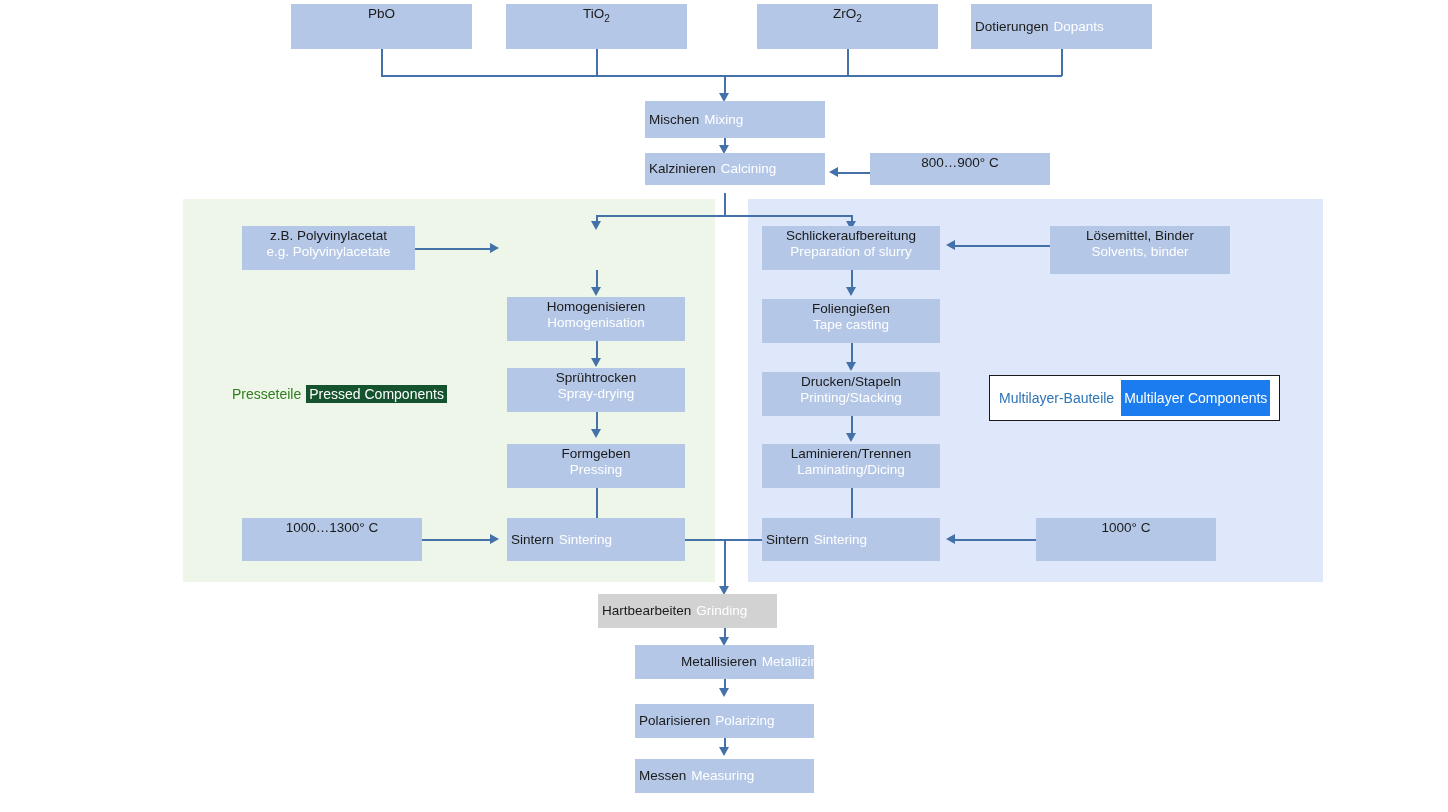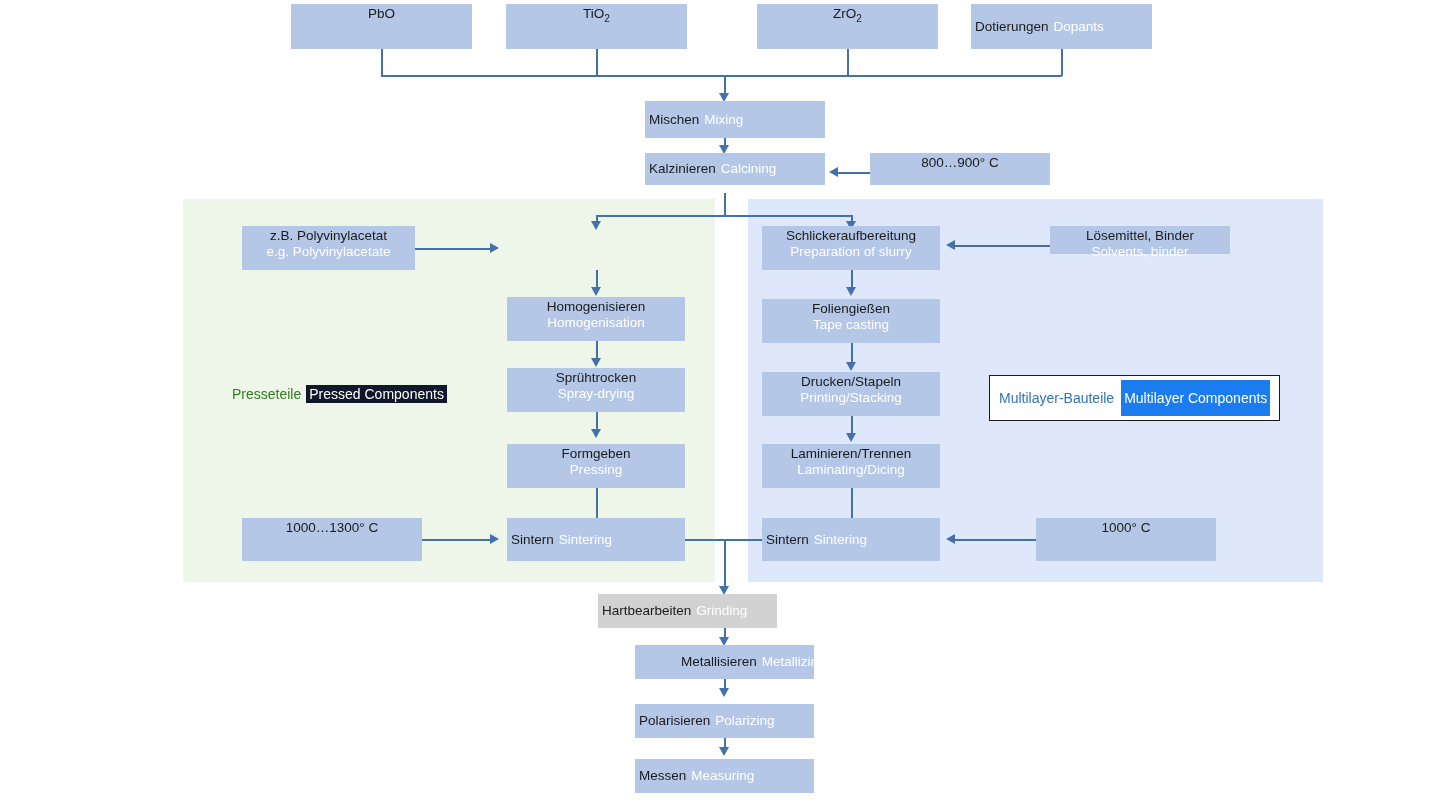--- a/index.html
+++ b/index.html
@@ -72,21 +72,21 @@
   .legend{
     position:absolute;
     font-size:14px;
     white-space:nowrap;
     display:flex;
     align-items:center;
     gap:0;
   }
   #legend-pressed{left:232px; top:385px;}
   #legend-pressed .lbl-de{color:#2f7d1f;padding-right:5px;}
-  #legend-pressed .lbl-en{color:#ffffff;background:#0f172a;padding:1px 3px;}
+  #legend-pressed .lbl-en{color:#ffffff;background:#14532d;padding:1px 3px;}
 
   #legend-multilayer{
     left:989px; top:375px;
     background:#ffffff;
     border:1px solid #1a1a1a;
     padding:4px 9px;
   }
   #legend-multilayer .lbl-de{color:#2e75b6;padding-right:7px;}
   #legend-multilayer .lbl-en{color:#ffffff;background:#1b7cf0;padding:10px 3px;}
 </style>
@@ -197,21 +197,21 @@
   <div class="legend" id="legend-pressed">
     <span class="lbl-de">Presseteile</span>
     <span class="lbl-en">Pressed Components</span>
   </div>
 
   <div class="box" style="left:762px;top:226px;width:178px;height:44px;">
     <span class="de">Schlickeraufbereitung</span>
     <span class="en">Preparation of slurry</span>
   </div>
 
-  <div class="box" style="left:1050px;top:226px;width:180px;height:28px;">
+  <div class="box" style="left:1050px;top:226px;width:180px;height:48px;">
     <span class="de">Lösemittel, Binder</span>
     <span class="en">Solvents, binder</span>
   </div>
   <div class="ln h" style="left:955px;top:245px;width:95px;"></div>
   <div class="arrow left" style="left:946px;top:240px;"></div>
 
   <div class="ln v" style="left:851px;top:270px;height:19px;"></div>
   <div class="arrow down" style="left:846px;top:287px;"></div>
 
   <div class="box" style="left:762px;top:299px;width:178px;height:44px;">

